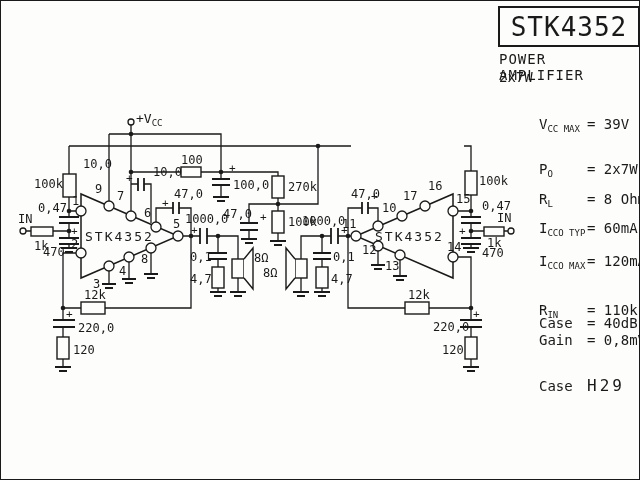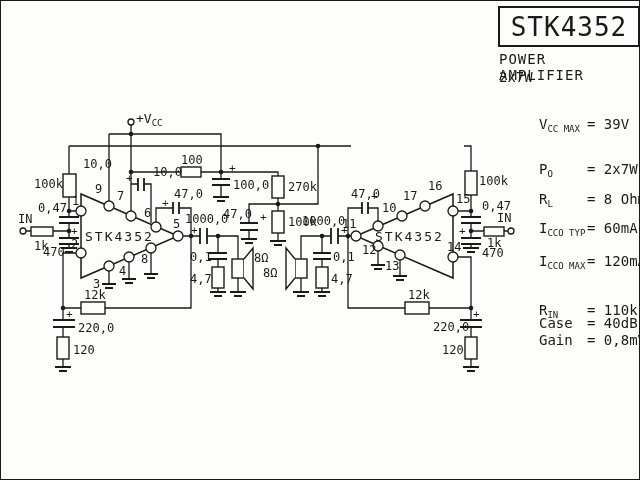--- a/index.html
+++ b/index.html
@@ -247,14 +247,15 @@
   <div id="sub2">2x7W</div>
 
   <div class="spec-row" style="top:115px"><span class="lbl"><span>V</span><span class="sub">CC MAX</span></span><span class="val">= 39V</span></div>
   <div class="spec-row" style="top:160px"><span class="lbl"><span>P</span><span class="sub">O</span></span><span class="val">= 2x7W</span></div>
   <div class="spec-row" style="top:190px"><span class="lbl"><span>R</span><span class="sub">L</span></span><span class="val">= 8 Ohm</span></div>
   <div class="spec-row" style="top:219px"><span class="lbl"><span>I</span><span class="sub">CCO TYP</span></span><span class="val">= 60mA</span></div>
   <div class="spec-row" style="top:252px"><span class="lbl"><span>I</span><span class="sub">CCO MAX</span></span><span class="val">= 120mA</span></div>
   <div class="spec-row" style="top:301px"><span class="lbl"><span>R</span><span class="sub">IN</span></span><span class="val">= 110k</span></div>
   <div class="spec-row" style="top:314px"><span class="lbl"><span>Case</span><span class="sub"></span></span><span class="val">= 40dB</span></div>
   <div class="spec-row" style="top:331px"><span class="lbl"><span>Gain</span><span class="sub"></span></span><span class="val">= 0,8mV</span></div>
+  <div class="spec-row" style="top:375px"><span class="lbl"><span>Case</span><span class="sub"></span></span><span class="val big-val">H29</span></div>
 
 </div>
 
 </body></html>

